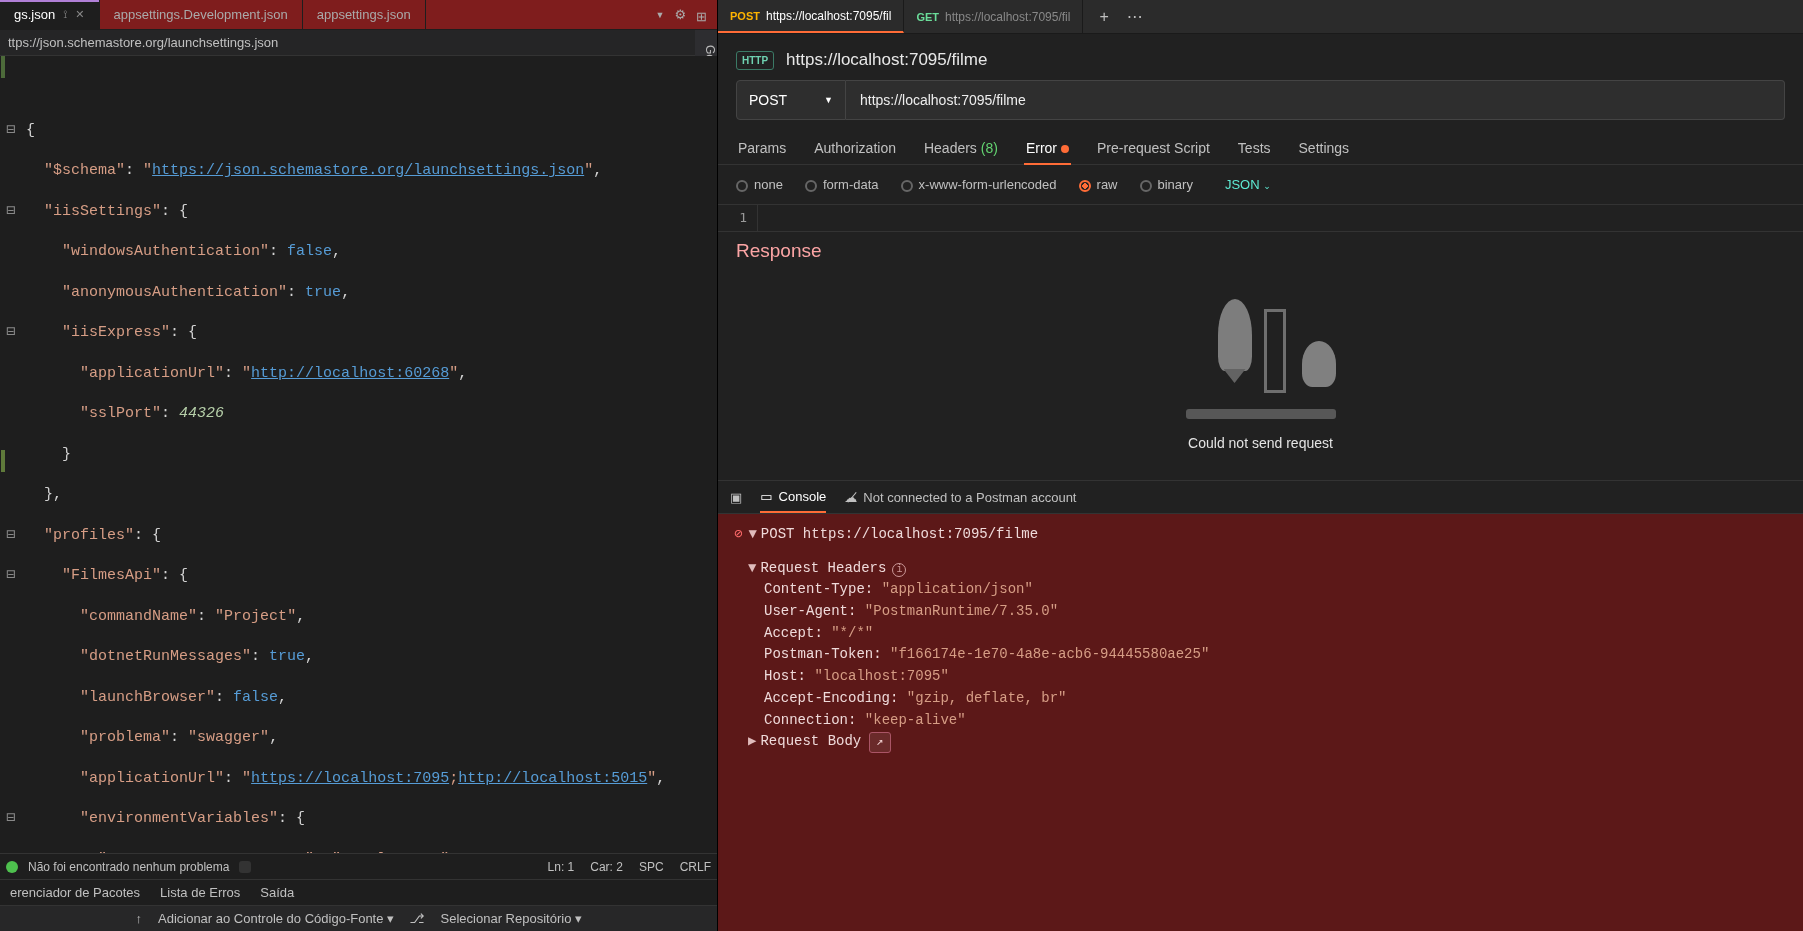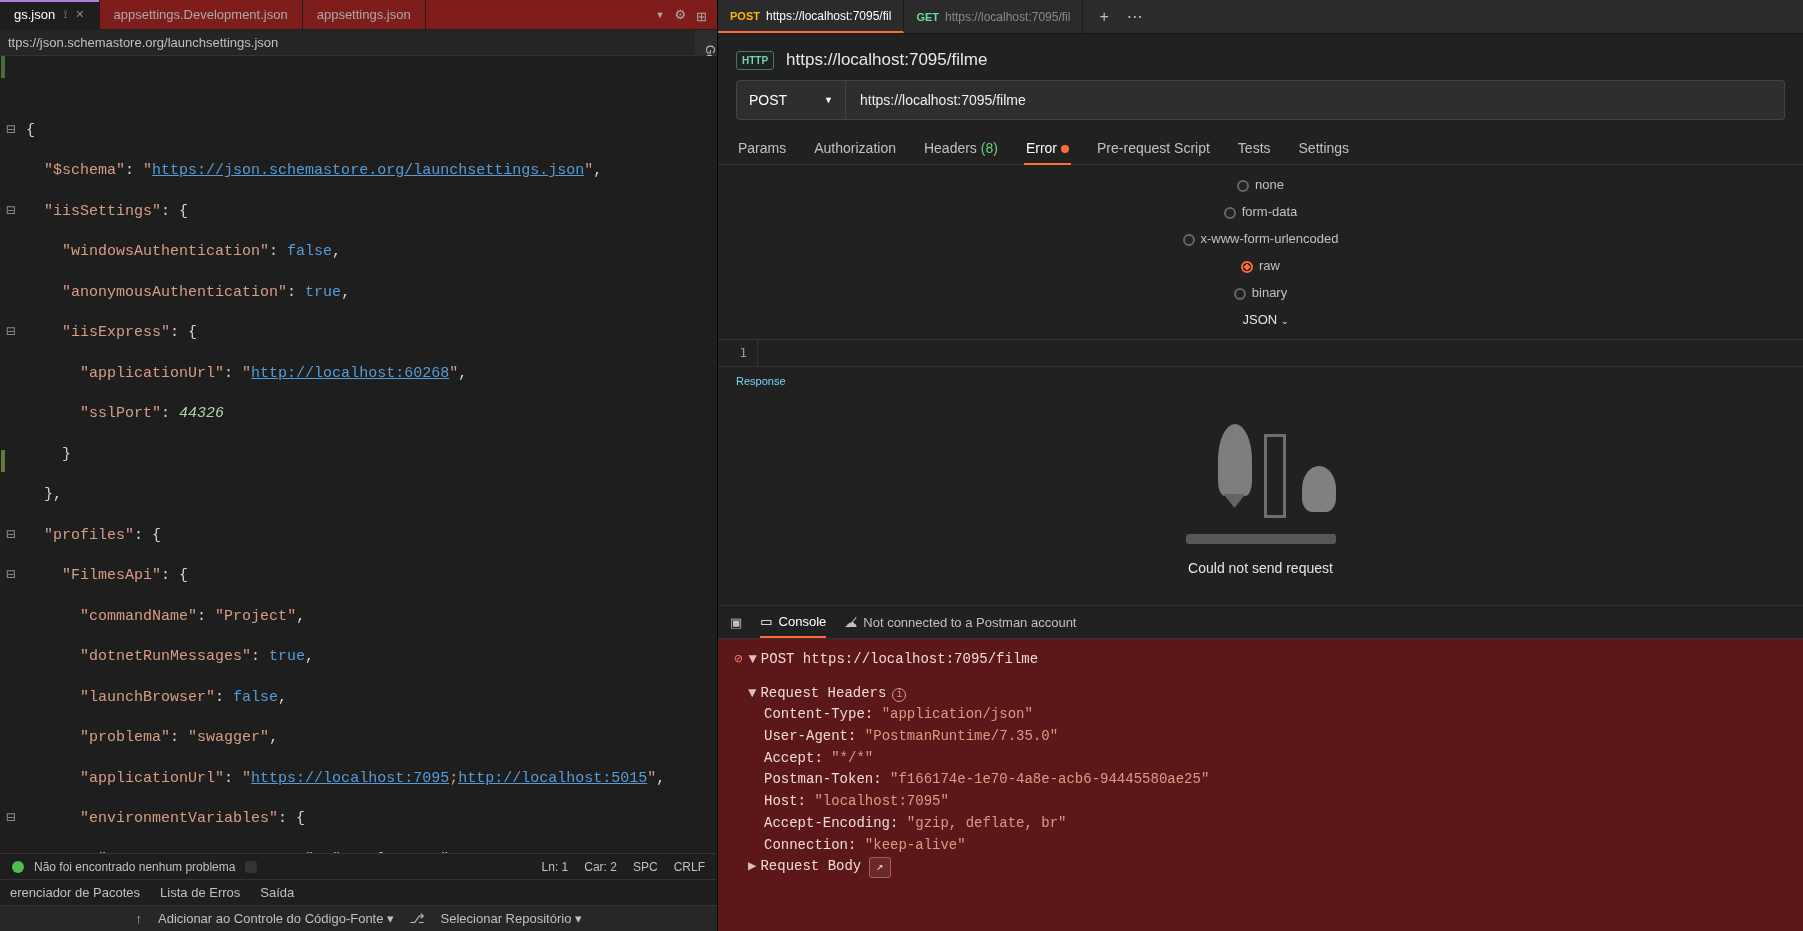--- a/index.html
+++ b/index.html
@@ -87,21 +87,21 @@
 .link{color:#569cd6;text-decoration:underline;}
 .pun{color:#d4d4d4;}
 .num{color:#b5cea8;font-style:italic;}
 
 .vs-status{
   height:26px;
   background:#1e1e1e;
   border-top:1px solid #333;
   display:flex;
   align-items:center;
-  padding:0 12px;
+  padding:0 6px;
   gap:10px;
   font-size:12px;
   color:#c0c0c0;
 }
 .vs-status .ok{width:12px;height:12px;border-radius:50%;background:#4ec04e;}
 .vs-status .warn-badge{width:12px;height:12px;border-radius:3px;background:#333;}
 .vs-status-right{margin-left:auto;display:flex;gap:16px;}
 .vs-bottom-tabs{
   height:26px;
   background:#1e1e1e;
@@ -199,33 +199,33 @@
   display:flex;gap:24px;padding:0 18px;
   border-bottom:1px solid #333;
   font-size:14px;color:#c0c0c0;
 }
 .pm-tabs2 .t{padding:8px 2px;position:relative;}
 .pm-tabs2 .t.active{color:#fff;}
 .pm-tabs2 .t.active::after{content:"";position:absolute;left:0;right:0;bottom:-1px;height:2px;background:#ff6c37;}
 .pm-tabs2 .count{color:#63d471;}
 .pm-tabs2 .dot{display:inline-block;width:8px;height:8px;border-radius:50%;background:#ff6c37;margin-left:4px;vertical-align:middle;}
 .pm-body-opts{
-  display:flex;gap:12px;padding:12px 18px;
-  align-items:center;font-size:13px;color:#c0c0c0;flex-direction:column;
+  display:flex;gap:22px;padding:12px 18px;
+  align-items:center;font-size:13px;color:#c0c0c0;
 }
 .pm-body-opts .radio{width:12px;height:12px;border-radius:50%;border:2px solid #666;display:inline-block;margin-right:6px;vertical-align:middle;}
 .pm-body-opts .radio.sel{border-color:#ff6c37;background:radial-gradient(circle,#ff6c37 45%,transparent 50%);}
-.pm-body-opts .jsonsel{color:#e5e5e5;margin-left:10px;}
+.pm-body-opts .jsonsel{color:#5eead4;margin-left:10px;}
 .pm-editor{
   height:28px;border-top:1px solid #333;border-bottom:1px solid #333;
   display:flex;font-family:Consolas,monospace;font-size:13px;color:#999;
 }
 .pm-editor .ln{width:40px;text-align:right;padding-right:10px;border-right:1px solid #333;line-height:26px;}
 .pm-editor .c{padding-left:8px;line-height:26px;}
-.pm-resp-head{padding:8px 18px;font-size:11px;color:#7dd3fc;}
+.pm-resp-head{padding:8px 18px;font-size:19px;color:#fca5a5;}
 .pm-resp-body{
   height:210px;display:flex;flex-direction:column;align-items:center;justify-content:center;
   color:#e0e0e0;
 }
 .pm-resp-body .illus{width:150px;height:120px;position:relative;margin-bottom:16px;opacity:.75;}
 .rocket{position:absolute;left:32px;top:0;width:34px;height:72px;background:#9c9c9c;border-radius:50% 50% 20% 20%;}
 .rocket::after{content:"";position:absolute;bottom:-12px;left:6px;width:22px;height:14px;background:#7a7a7a;clip-path:polygon(0 0,100% 0,50% 100%);}
 .tower{position:absolute;left:78px;top:10px;width:22px;height:84px;border:3px solid #8a8a8a;}
 .astro{position:absolute;right:0;top:42px;width:34px;height:46px;background:#a0a0a0;border-radius:50% 50% 30% 30%;}
 .ground{position:absolute;bottom:0;left:0;right:0;height:10px;background:#6a6a6a;border-radius:3px;}

